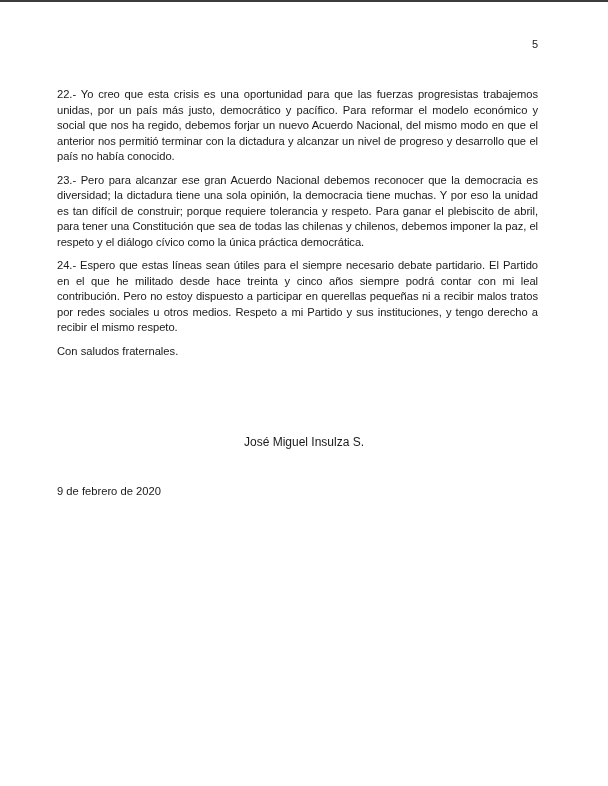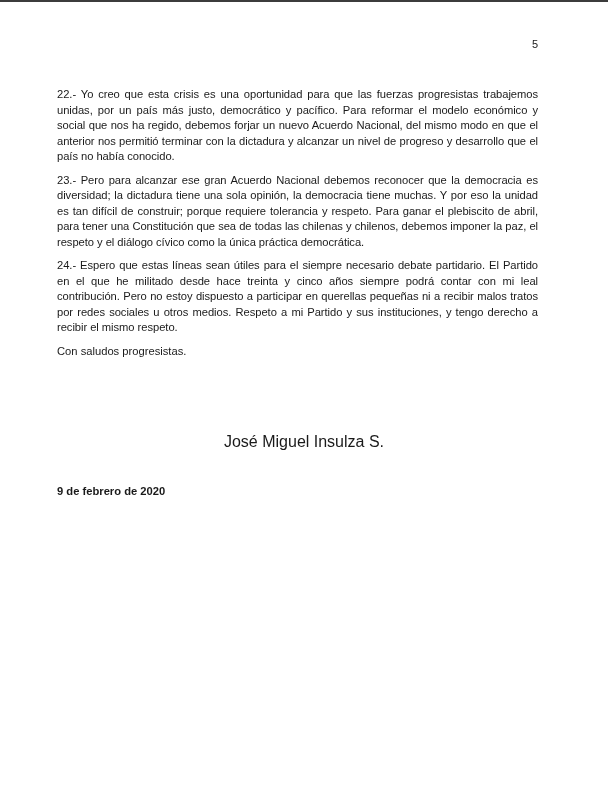--- a/index.html
+++ b/index.html
@@ -47,41 +47,40 @@
       margin: 0;
       font-size: 11.2px;
       line-height: 15.5px;
     }
     .signature {
       position: absolute;
       top: 434px;
       left: 0;
       width: 608px;
       text-align: center;
-      font-size: 16px;
+      font-size: 12px;
       line-height: 16px;
     }
     .date {
       position: absolute;
       top: 484px;
       left: 57px;
       font-size: 11.2px;
       line-height: 15px;
-      font-weight: bold;
     }
   </style>
 </head>
 <body>
 
 <div class="top-rule"></div>
 
 <div class="page-number">5</div>
 
 <div class="body-text">
   <p class="para">22.- Yo creo que esta crisis es una oportunidad para que las fuerzas progresistas trabajemos unidas, por un país más justo, democrático y pacífico. Para reformar el modelo económico y social que nos ha regido, debemos forjar un nuevo Acuerdo Nacional, del mismo modo en que el anterior nos permitió terminar con la dictadura y alcanzar un nivel de progreso y desarrollo que el país no había conocido.</p>
   <p class="para">23.- Pero para alcanzar ese gran Acuerdo Nacional debemos reconocer que la democracia es diversidad; la dictadura tiene una sola opinión, la democracia tiene muchas. Y por eso la unidad es tan difícil de construir; porque requiere tolerancia y respeto. Para ganar el plebiscito de abril, para tener una Constitución que sea de todas las chilenas y chilenos, debemos imponer la paz, el respeto y el diálogo cívico como la única práctica democrática.</p>
   <p class="para">24.- Espero que estas líneas sean útiles para el siempre necesario debate partidario. El Partido en el que he militado desde hace treinta y cinco años siempre podrá contar con mi leal contribución. Pero no estoy dispuesto a participar en querellas pequeñas ni a recibir malos tratos por redes sociales u otros medios. Respeto a mi Partido y sus instituciones, y tengo derecho a recibir el mismo respeto.</p>
-  <p class="closing">Con saludos progresistas.</p>
+  <p class="closing">Con saludos fraternales.</p>
 </div>
 
 <div class="signature">José Miguel Insulza S.</div>
 
 <div class="date">9 de febrero de 2020</div>
 
 </body></html>

